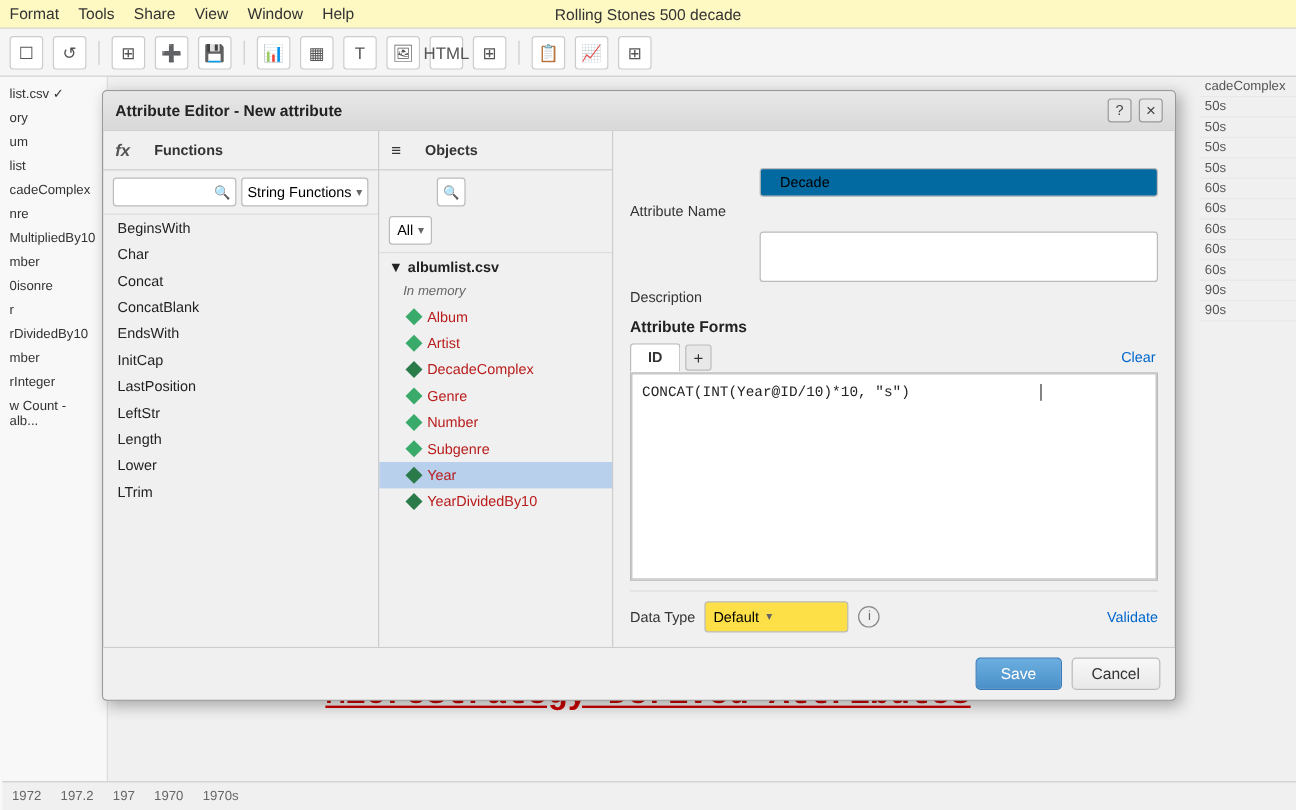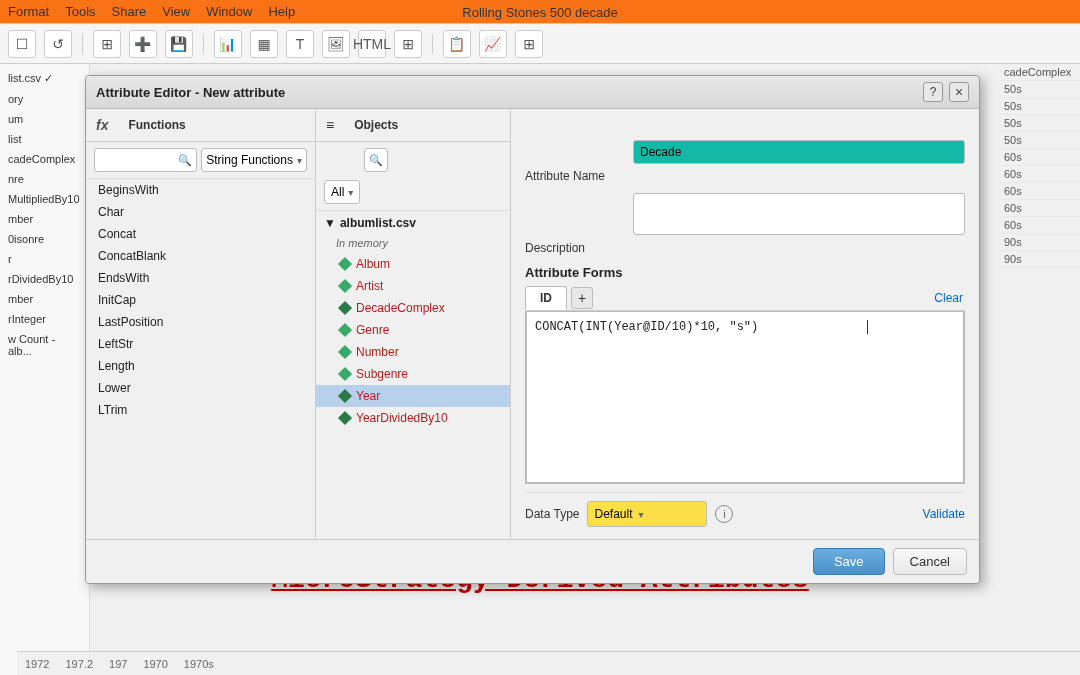--- a/index.html
+++ b/index.html
@@ -19,21 +19,21 @@
       inset: 0;
       background: #f0f0f0;
     }
 
     .app-menu-bar {
       position: absolute;
       top: 0;
       left: 0;
       right: 0;
       height: 24px;
-      background: #f97316;
+      background: #fef9c3;
       display: flex;
       align-items: center;
       padding: 0 8px;
       gap: 16px;
       font-size: 13px;
       color: #333;
       border-bottom: 1px solid #ccc;
     }
 
     .app-title {
@@ -103,21 +103,21 @@
       padding: 4px 8px;
       color: #333;
       font-size: 11px;
       cursor: pointer;
     }
 
     
     .bottom-bar {
       position: absolute;
       bottom: 0;
-      left: 17px;
+      left: 2px;
       right: 0;
       height: 24px;
       background: #f0f0f0;
       border-top: 1px solid #ccc;
       display: flex;
       align-items: center;
       padding: 0 8px;
       gap: 16px;
       font-size: 11px;
       color: #666;
@@ -417,23 +417,23 @@
       width: 100px;
       flex-shrink: 0;
       margin-top: 48px;
     }
 
     .attr-name-input {
       flex: 1;
       height: 24px;
       border: 1px solid #bbb;
       border-radius: 3px;
-      padding: 0 6px;
-      font-size: 12px;
-      background: #14b8a6;
+      padding: 0 16px;
+      font-size: 12px;
+      background: #0369a1;
     }
 
     .attr-desc-textarea {
       flex: 1;
       height: 42px;
       border: 1px solid #bbb;
       border-radius: 3px;
       padding: 4px 6px;
       font-size: 12px;
       background: white;

